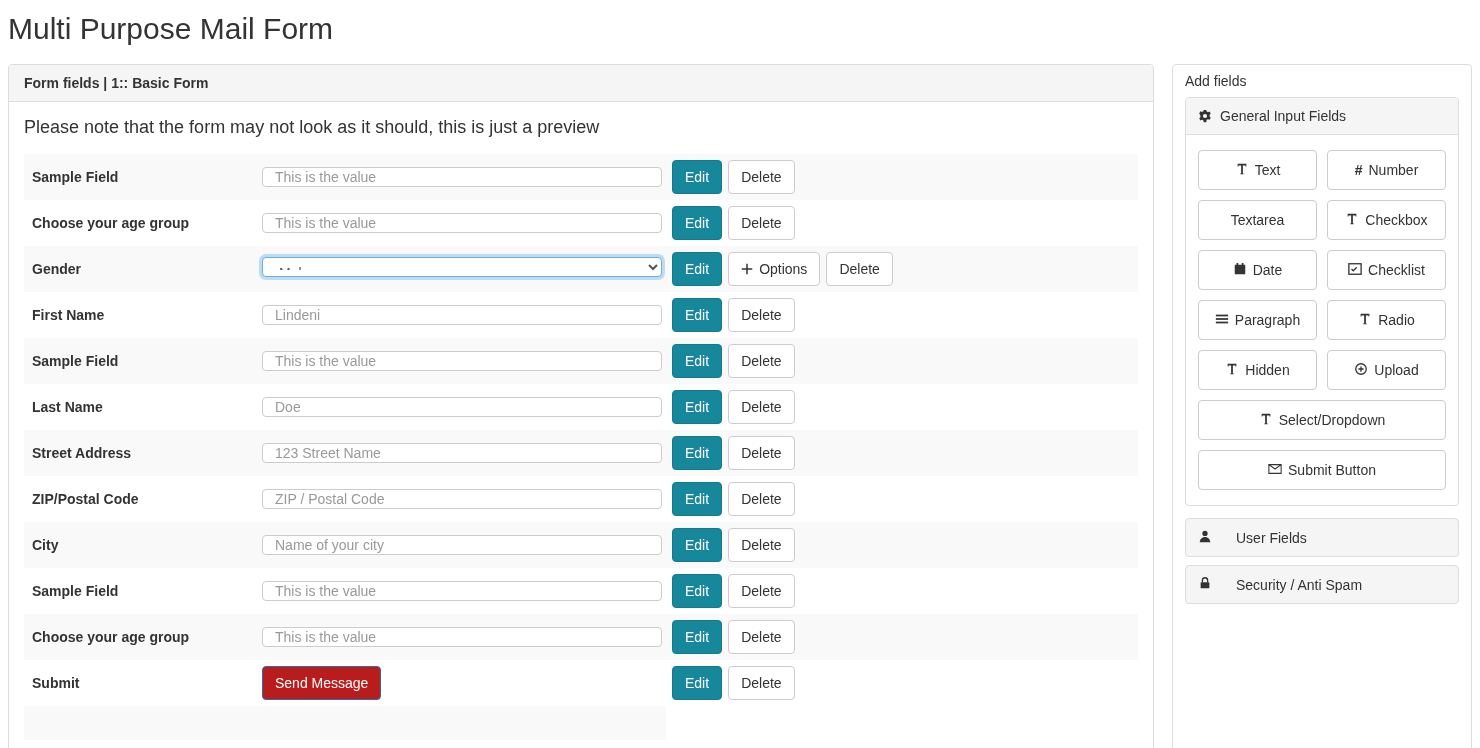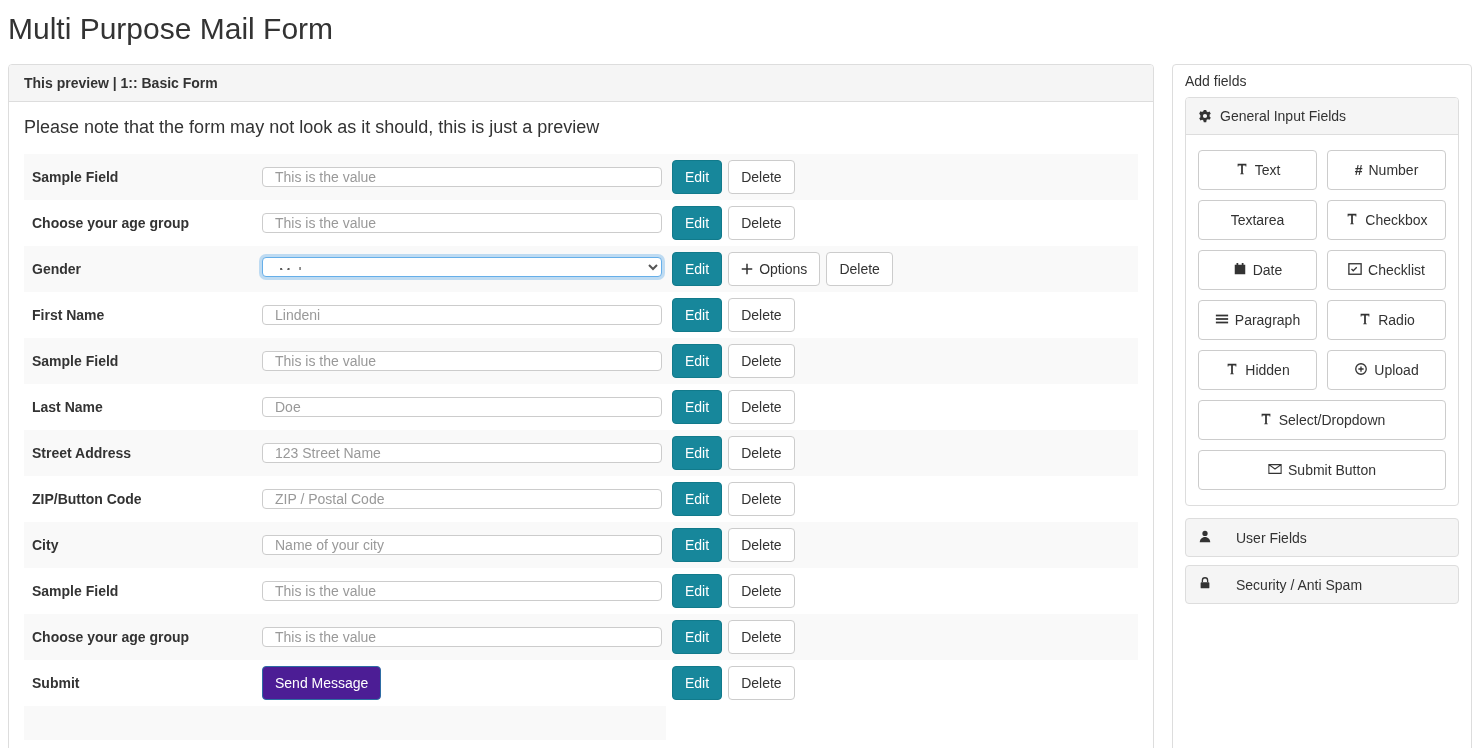--- a/index.html
+++ b/index.html
@@ -19,21 +19,21 @@
 .field-control { width: 400px; }
 .field-control input, .field-control select {
   width: 100%; height: 20px; padding: 6px 12px; font-size: 14px;
   border: 1px solid #ccc; border-radius: 4px; color: #555; background: #fff;
 }
 .field-control input::placeholder { color: #999; }
 .field-control select { box-shadow: 0 0 0 3px rgba(102,175,233,.4); border-color: #66afe9; }
 .field-actions { display: flex; gap: 6px; margin-left: 10px; }
 .btn { display: inline-flex; align-items: center; gap: 6px; height: 34px; padding: 6px 12px; font-size: 14px; border-radius: 4px; cursor: pointer; border: 1px solid transparent; background: #fff; color: #333; white-space: nowrap; }
 .btn-default { background: #fff; border: 1px solid #ccc; color: #333; }
-.btn-submit { background: #4c1d95; border-color:#2e6da4; color:#fff; }
+.btn-submit { background: #b91c1c; border-color:#2e6da4; color:#fff; }
 .footer-blank { height: 34px; background:#f9f9f9; margin-top:0; width:642px; margin-left:0; }
 
 
 .right-heading-plain { padding: 8px 12px 8px 12px; font-size: 14px; color:#333; }
 .subpanel { margin: 0 12px 12px 12px; border:1px solid #ddd; border-radius:4px; }
 .subpanel-heading { background:#f5f5f5; border-bottom:1px solid #ddd; padding:10px 12px; font-weight:400; color:#333; display:flex; align-items:center; gap:8px; border-top-left-radius:3px; border-top-right-radius:3px; cursor:pointer; }
 .subpanel-heading svg { width:14px; height:14px; flex-shrink:0; }
 .subpanel-body { padding: 15px 12px; }
 .btn-grid { display:flex; flex-wrap:wrap; gap:10px; }
 .btn-grid .ftype { flex: 0 0 calc(50% - 5px); height: 40px; border:1px solid #ccc; border-radius:4px; background:#fff; color:#333; font-size:14px; display:flex; align-items:center; justify-content:center; gap:6px; cursor:pointer; }
@@ -46,21 +46,21 @@
 
 </style>
 </head>
 <body>
 
 <h2 class="page-title">Multi Purpose Mail Form</h2>
 
 <div class="layout">
 
   <div class="panel panel-left">
-    <div class="panel-heading">This preview | 1:: Basic Form</div>
+    <div class="panel-heading">Form fields | 1:: Basic Form</div>
     <div class="panel-body">
       <div class="note">Please note that the form may not look as it should, this is just a preview</div>
       <div id="rows">
           <div class="field-row striped">
             <div class="field-label">Sample Field</div>
             <div class="field-control"><input type="text" placeholder="This is the value" style=""></div>
             <div class="field-actions">
               <button class="btn" style="background: rgb(23, 135, 155); border-color: rgb(17, 122, 139); color: rgb(255, 255, 255);">Edit</button>
               <button class="btn btn-default">Delete</button>
             </div>
@@ -113,21 +113,21 @@
           </div>
           <div class="field-row striped">
             <div class="field-label">Street Address</div>
             <div class="field-control"><input type="text" placeholder="123 Street Name" style=""></div>
             <div class="field-actions">
               <button class="btn" style="background: rgb(23, 135, 155); border-color: rgb(17, 122, 139); color: rgb(255, 255, 255);">Edit</button>
               <button class="btn btn-default">Delete</button>
             </div>
           </div>
           <div class="field-row">
-            <div class="field-label">ZIP/Button Code</div>
+            <div class="field-label">ZIP/Postal Code</div>
             <div class="field-control"><input type="text" placeholder="ZIP / Postal Code" style=""></div>
             <div class="field-actions">
               <button class="btn" style="background: rgb(23, 135, 155); border-color: rgb(17, 122, 139); color: rgb(255, 255, 255);">Edit</button>
               <button class="btn btn-default">Delete</button>
             </div>
           </div>
           <div class="field-row striped">
             <div class="field-label">City</div>
             <div class="field-control"><input type="text" placeholder="Name of your city" style=""></div>
             <div class="field-actions">

